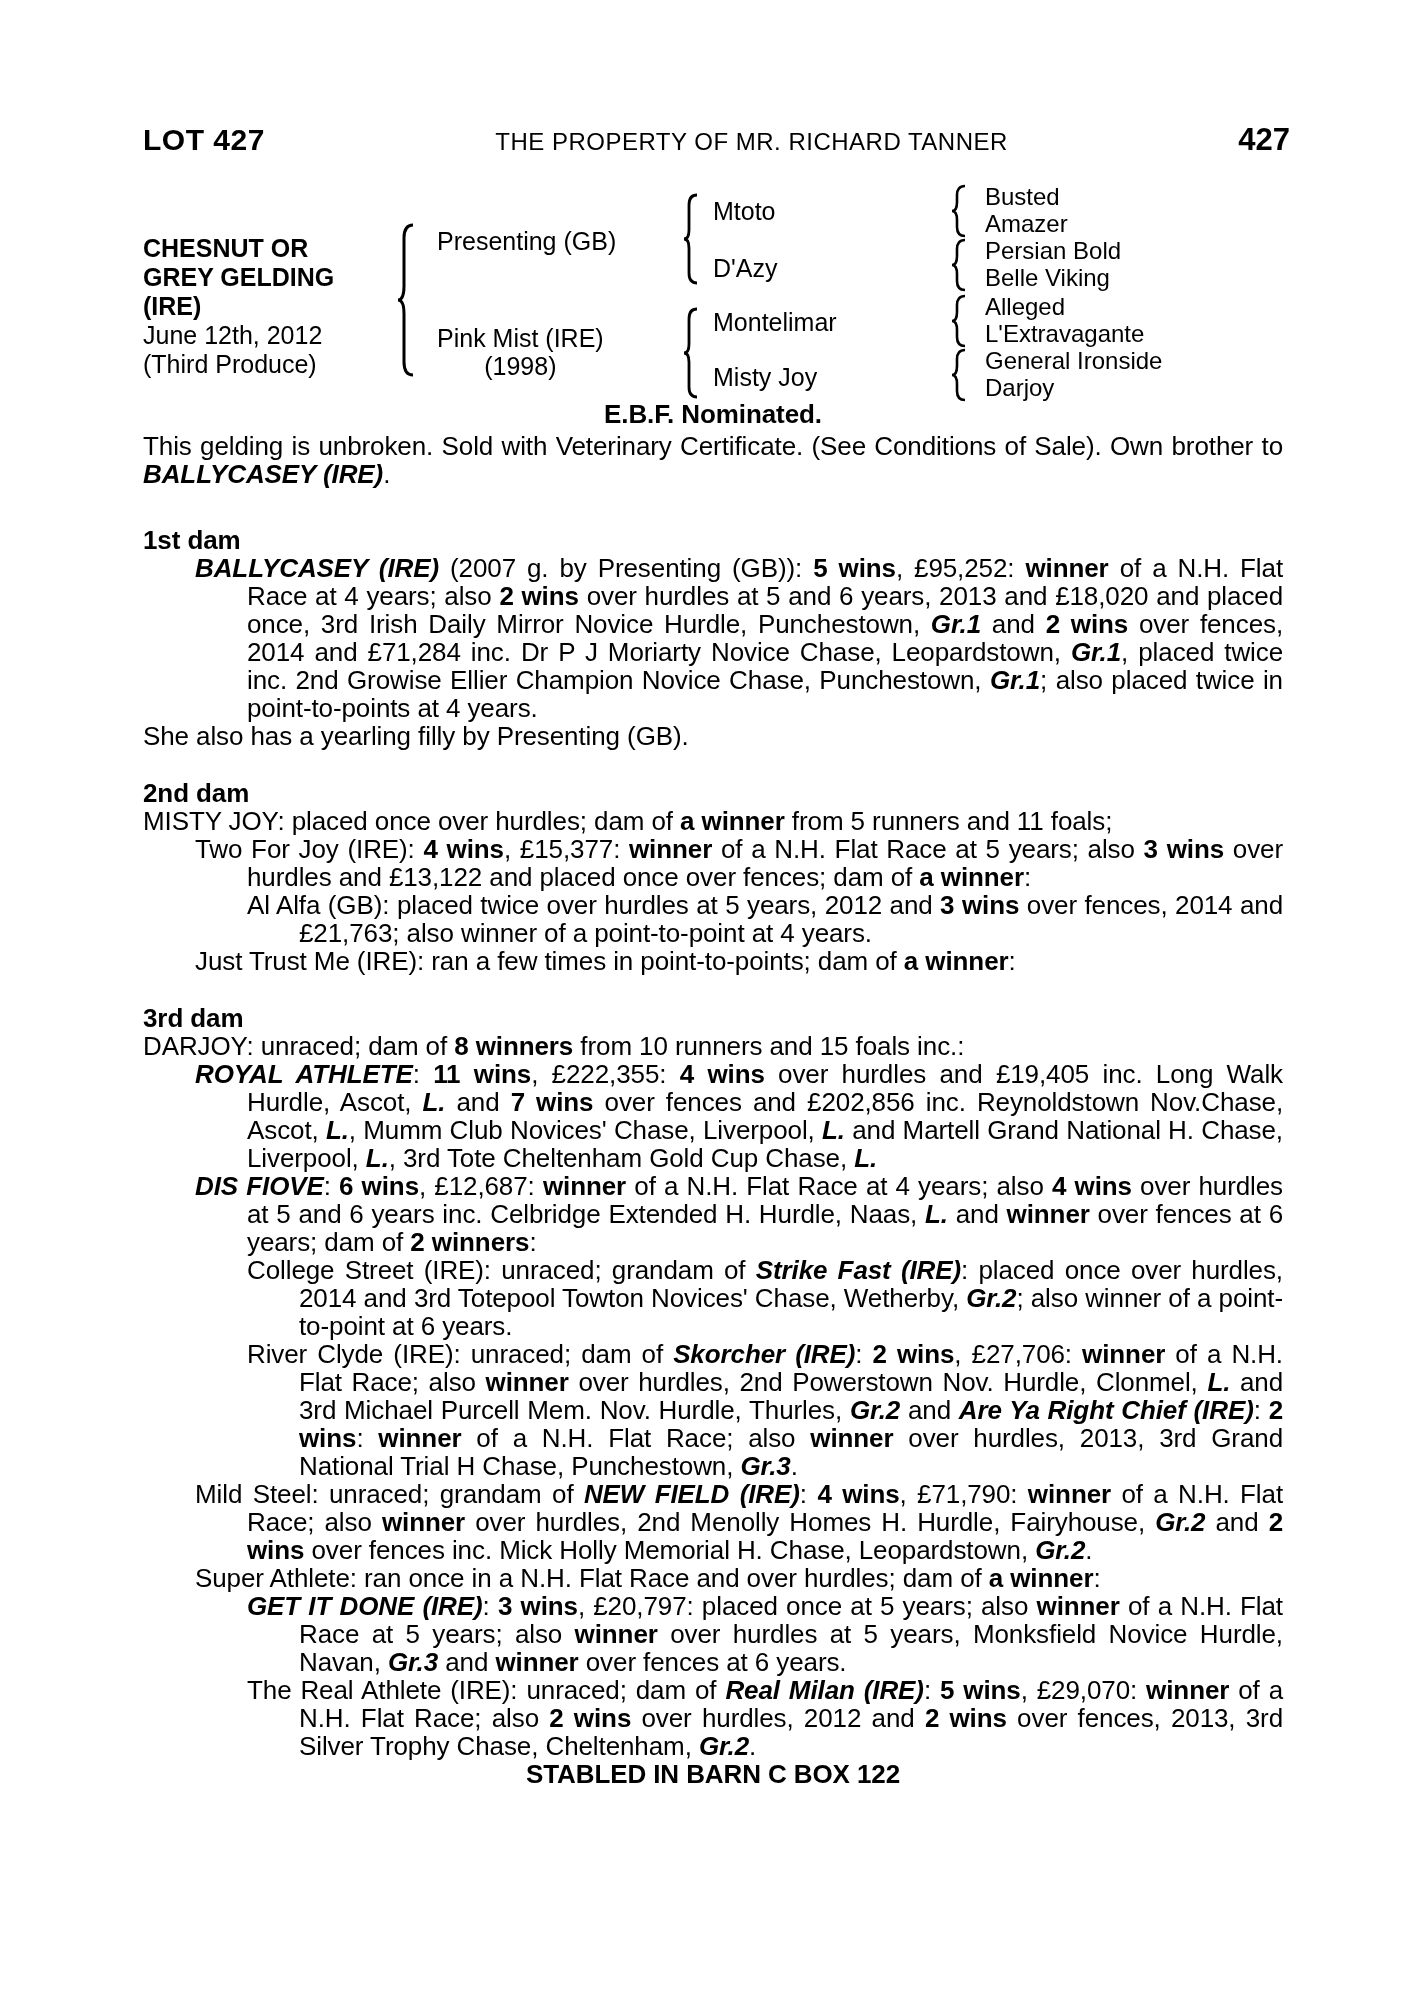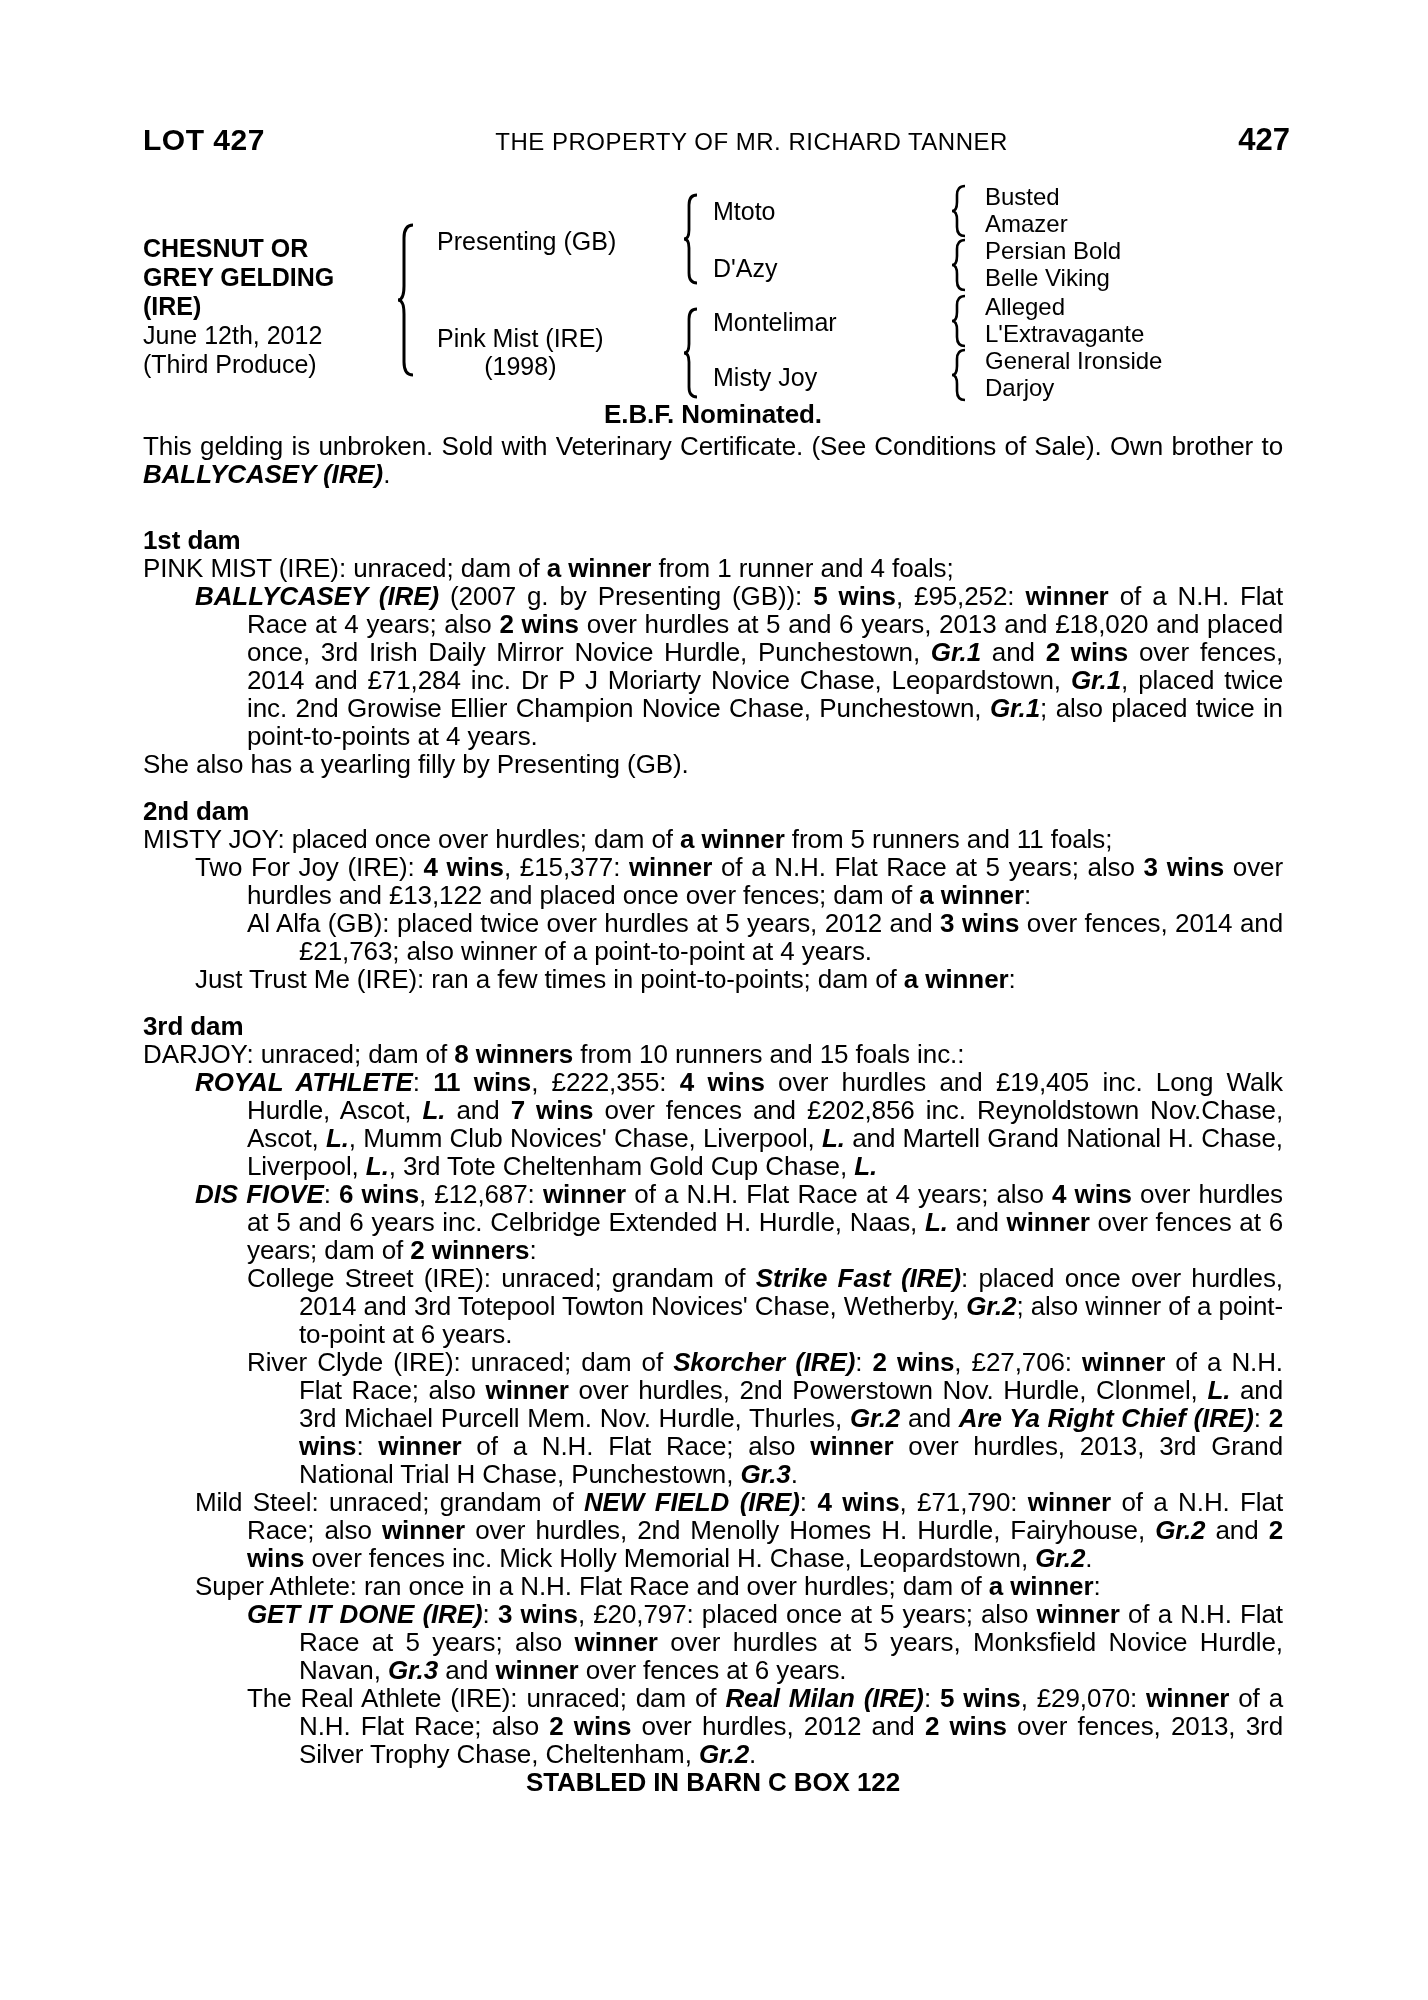--- a/index.html
+++ b/index.html
@@ -40,21 +40,21 @@
   
   .bodycopy{
     position:absolute;left:143px;top:400px;width:1140px;
     font-size:26px;line-height:28px;letter-spacing:-0.1px;
   }
   .ebf{text-align:center;font-weight:bold;margin:0 0 4px 0;}
   .para{margin:0;text-align:justify;}
   .para.lv0{padding-left:0;text-indent:0;}
   .para.lv1{padding-left:104px;text-indent:-52px;}
   .para.lv2{padding-left:156px;text-indent:-52px;}
-  .dam-section{margin-top:19px;}
+  .dam-section{margin-top:29px;}
   .dam-section:first-of-type{margin-top:38px;}
   .damhead{font-size:26px;font-weight:bold;margin:0 0 0 0;line-height:28px;}
   .run-b{font-weight:bold;}
   .run-bi{font-weight:bold;font-style:italic;}
   .stabled{text-align:center;font-weight:bold;margin:0;}
 </style>
 </head>
 <body>
 
 <div class="page">
@@ -141,21 +141,20 @@
       <div>Darjoy</div>
     </div>
   </div>
 
   <div class="bodycopy">
     <div class="ebf">E.B.F. Nominated.</div>
     <p class="para lv0 intro">This gelding is unbroken. Sold with Veterinary Certificate. (See Conditions of Sale). Own brother to <span class="run-bi">BALLYCASEY (IRE)</span>.</p>
     <div id="sections">
         <section class="dam-section">
           <h3 class="damhead">1st dam</h3>
-          <p class="para lv0">PINK MIST (IRE): unraced; dam of <span class="run-b">a winner</span> from 1 runner and 4 foals;</p>
           <p class="para lv1"><span class="run-bi">BALLYCASEY (IRE)</span> (2007 g. by Presenting (GB)): <span class="run-b">5 wins</span>, £95,252: <span class="run-b">winner</span> of a N.H. Flat Race at 4 years; also <span class="run-b">2 wins</span> over hurdles at 5 and 6 years, 2013 and £18,020 and placed once, 3rd Irish Daily Mirror Novice Hurdle, Punchestown, <span class="run-bi">Gr.1</span> and <span class="run-b">2 wins</span> over fences, 2014 and £71,284 inc. Dr P J Moriarty Novice Chase, Leopardstown, <span class="run-bi">Gr.1</span>, placed twice inc. 2nd Growise Ellier Champion Novice Chase, Punchestown, <span class="run-bi">Gr.1</span>; also placed twice in point-to-points at 4 years.</p>
           <p class="para lv0">She also has a yearling filly by Presenting (GB).</p>
         </section>
         <section class="dam-section">
           <h3 class="damhead">2nd dam</h3>
           <p class="para lv0">MISTY JOY: placed once over hurdles; dam of <span class="run-b">a winner</span> from 5 runners and 11 foals;</p>
           <p class="para lv1">Two For Joy (IRE): <span class="run-b">4 wins</span>, £15,377: <span class="run-b">winner</span> of a N.H. Flat Race at 5 years; also <span class="run-b">3 wins</span> over hurdles and £13,122 and placed once over fences; dam of <span class="run-b">a winner</span>:</p>
           <p class="para lv2">Al Alfa (GB): placed twice over hurdles at 5 years, 2012 and <span class="run-b">3 wins</span> over fences, 2014 and £21,763; also winner of a point-to-point at 4 years.</p>
           <p class="para lv1">Just Trust Me (IRE): ran a few times in point-to-points; dam of <span class="run-b">a winner</span>:</p>
         </section>

